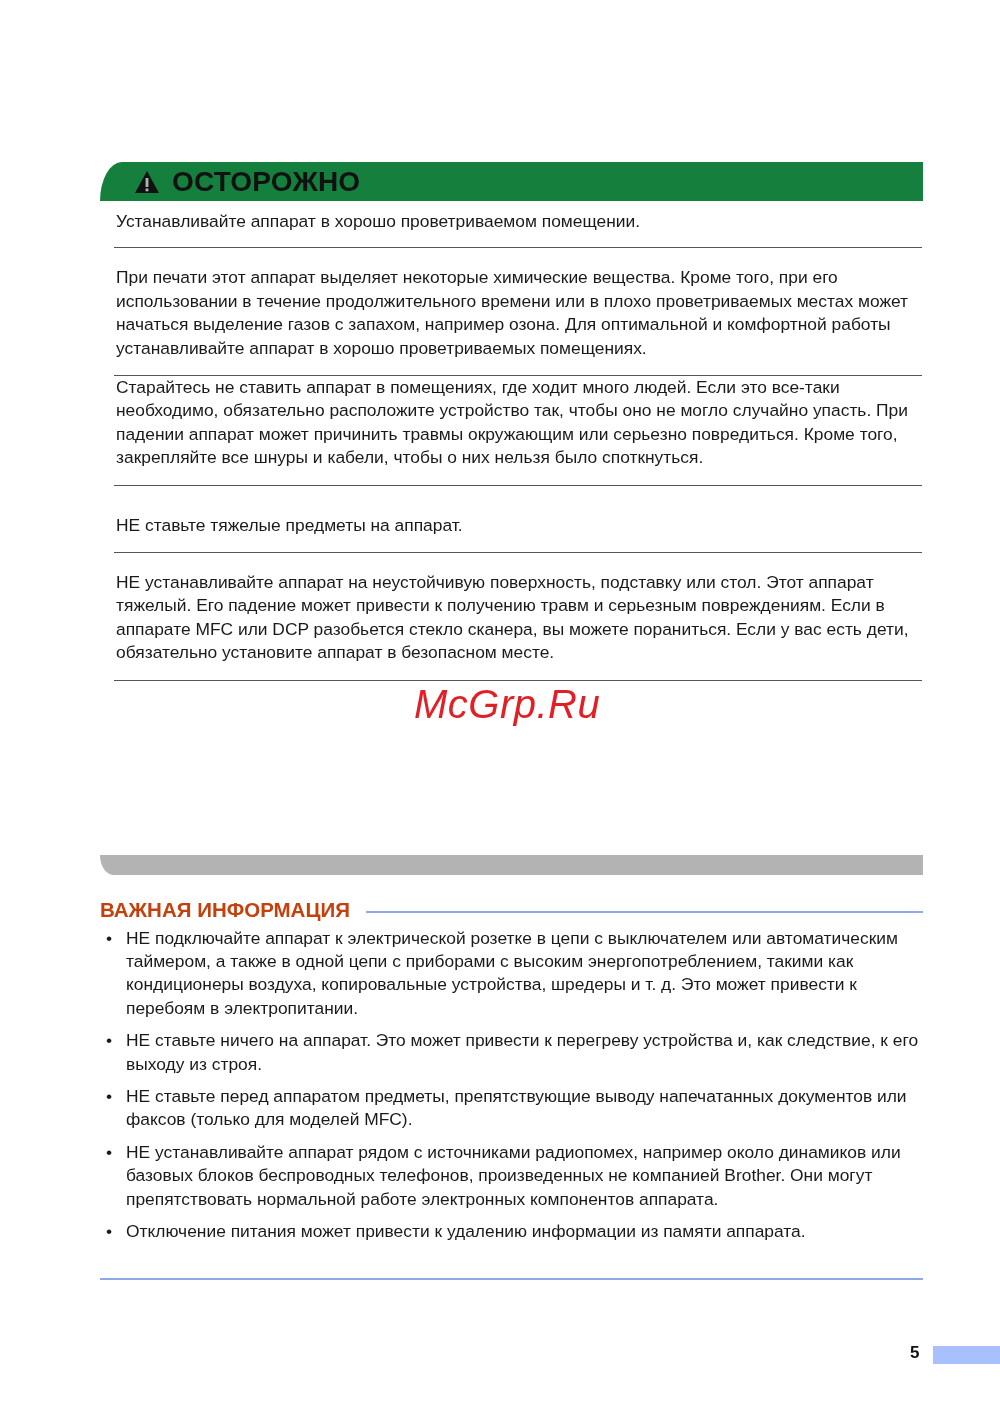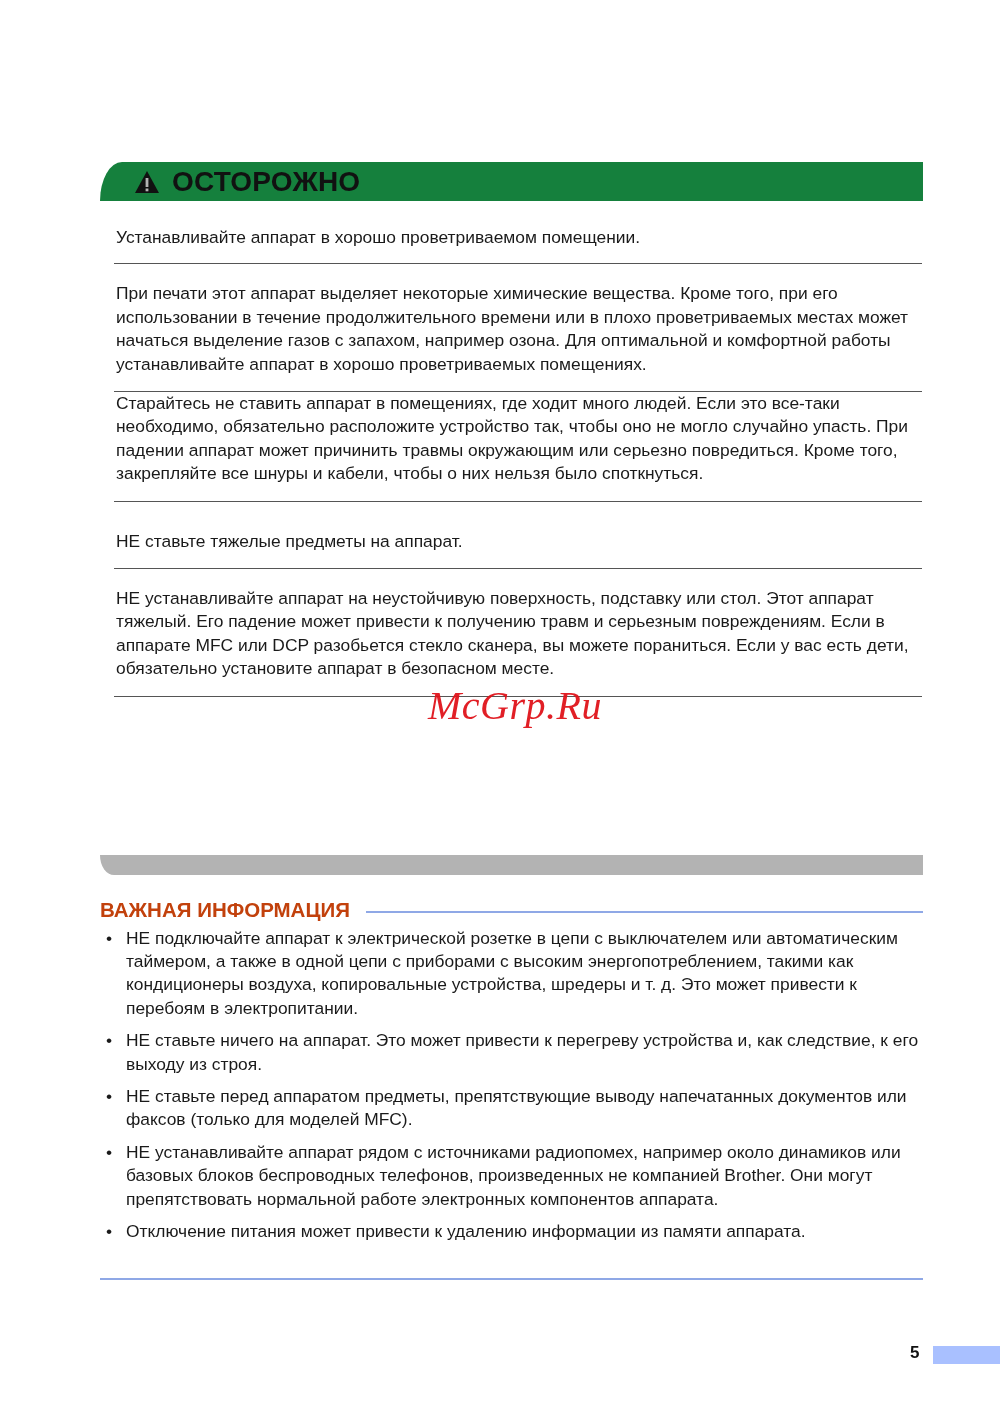--- a/index.html
+++ b/index.html
@@ -16,37 +16,37 @@
          background:#b3b3b3; border-bottom-left-radius:14px 20px; }
   .imp-head { position:absolute; left:100px; top:898px; width:823px; display:flex; align-items:center; }
   .imp-head .t { font-size:20.5px; font-weight:bold; color:#c2410c; white-space:nowrap; }
   .imp-head .line { flex:1; margin-left:16px; height:0; border-top:2px solid #8fa8e6; margin-top:3px; }
   .bullets { position:absolute; left:106px; top:927px; width:820px; list-style:none; margin:0; padding:0; }
   .bullets li { position:relative; padding-left:20px; font-size:17.4px; line-height:23.2px; margin-bottom:9.5px; color:#1a1a1a; }
   .bullets li .dot { position:absolute; left:0; top:0; }
   .imp-bottom { position:absolute; left:100px; top:1278px; width:823px; border-top:2px solid #8fa8e6; }
   .page-num { position:absolute; left:910px; top:1343px; font-size:17px; font-weight:bold; color:#111; }
   .page-tab { position:absolute; left:933px; top:1346px; width:67px; height:18px; background:#a9c0ff; }
-  .watermark { position:absolute; left:428px; top:682px; font-size:40px; font-style:italic; color:#e0141b;
-         font-family:Liberation Serif, serif; letter-spacing:0.5px; opacity:0.95; }
+  .watermark { position:absolute; left:414px; top:682px; font-size:40px; font-style:italic; color:#e0141b;
+         font-family:Liberation Sans, sans-serif; letter-spacing:0.5px; opacity:0.95; }
 </style>
 </head>
 <body>
 
 <div class="caution-bar">
   <svg class="warn" viewBox="0 0 26 26">
     <polygon points="13,2 25,24 1,24" fill="#111"></polygon>
     <rect x="11.6" y="9" width="2.8" height="9" fill="#b3b3b3"></rect>
     <rect x="11.6" y="19.5" width="2.8" height="2.8" fill="#b3b3b3"></rect>
   </svg>
   <span class="title">ОСТОРОЖНО</span>
 </div>
 
 <div class="caution-body">
-  <div class="para" style="margin-top:16px;">Устанавливайте аппарат в хорошо проветриваемом помещении.</div>
+  <div class="para" style="margin-top:0;">Устанавливайте аппарат в хорошо проветриваемом помещении.</div>
   <div class="sep" style="margin-top:14px;"></div>
   <div class="para" style="margin-top:18px;">При печати этот аппарат выделяет некоторые химические вещества. Кроме того, при его использовании в течение продолжительного времени или в плохо проветриваемых местах может начаться выделение газов с запахом, например озона. Для оптимальной и комфортной работы устанавливайте аппарат в хорошо проветриваемых помещениях.</div>
   <div class="sep" style="margin-top:15px;"></div>
   <div class="para" style="">Старайтесь не ставить аппарат в помещениях, где ходит много людей. Если это все-таки необходимо, обязательно расположите устройство так, чтобы оно не могло случайно упасть. При падении аппарат может причинить травмы окружающим или серьезно повредиться. Кроме того, закрепляйте все шнуры и кабели, чтобы о них нельзя было споткнуться.</div>
   <div class="sep" style="margin-top:15px;"></div>
   <div class="para" style="margin-top:28px;">НЕ ставьте тяжелые предметы на аппарат.</div>
   <div class="sep" style="margin-top:15px;"></div>
   <div class="para" style="margin-top:18px;">НЕ устанавливайте аппарат на неустойчивую поверхность, подставку или стол. Этот аппарат тяжелый. Его падение может привести к получению травм и серьезным повреждениям. Если в аппарате MFC или DCP разобьется стекло сканера, вы можете пораниться. Если у вас есть дети, обязательно установите аппарат в безопасном месте.</div>
   <div class="sep" style="margin-top:15px;"></div>
 </div>

